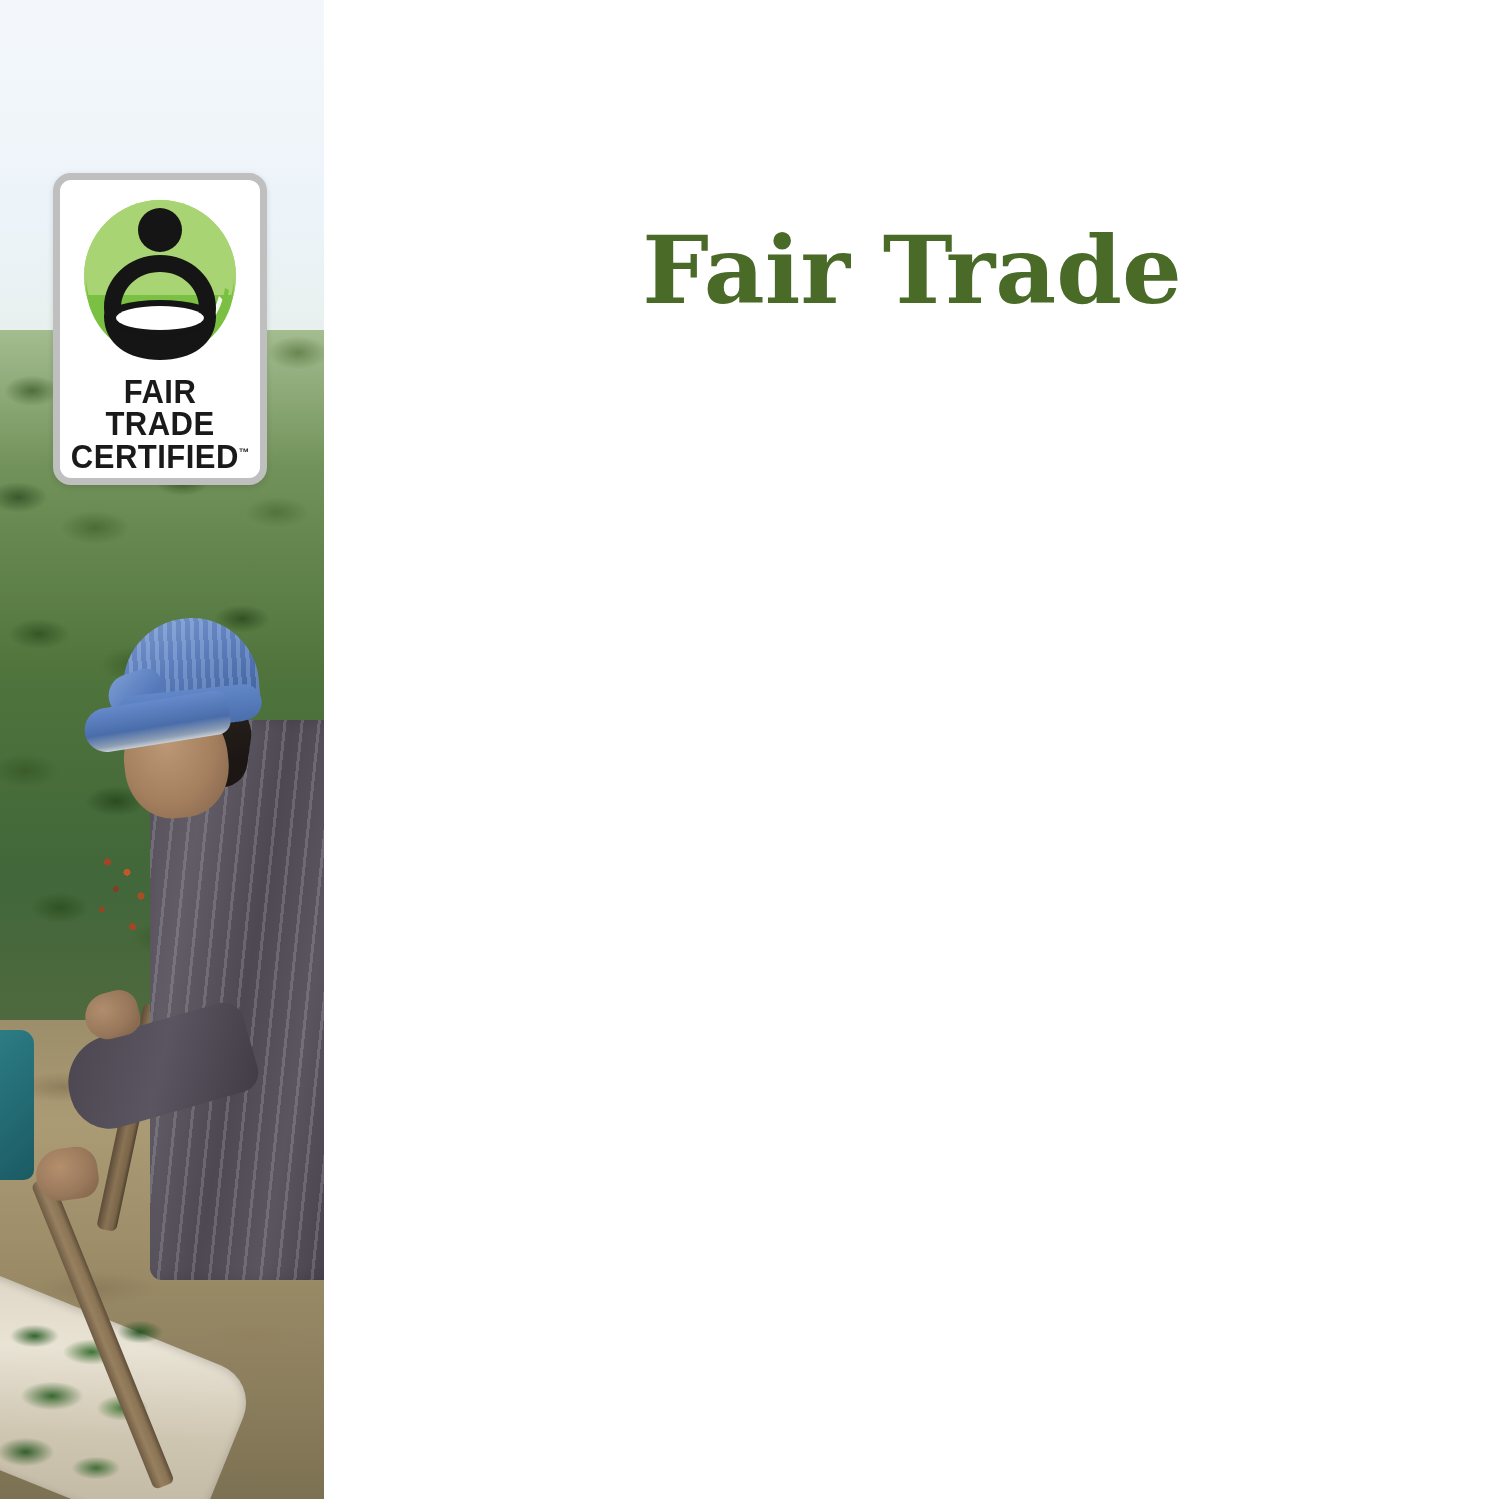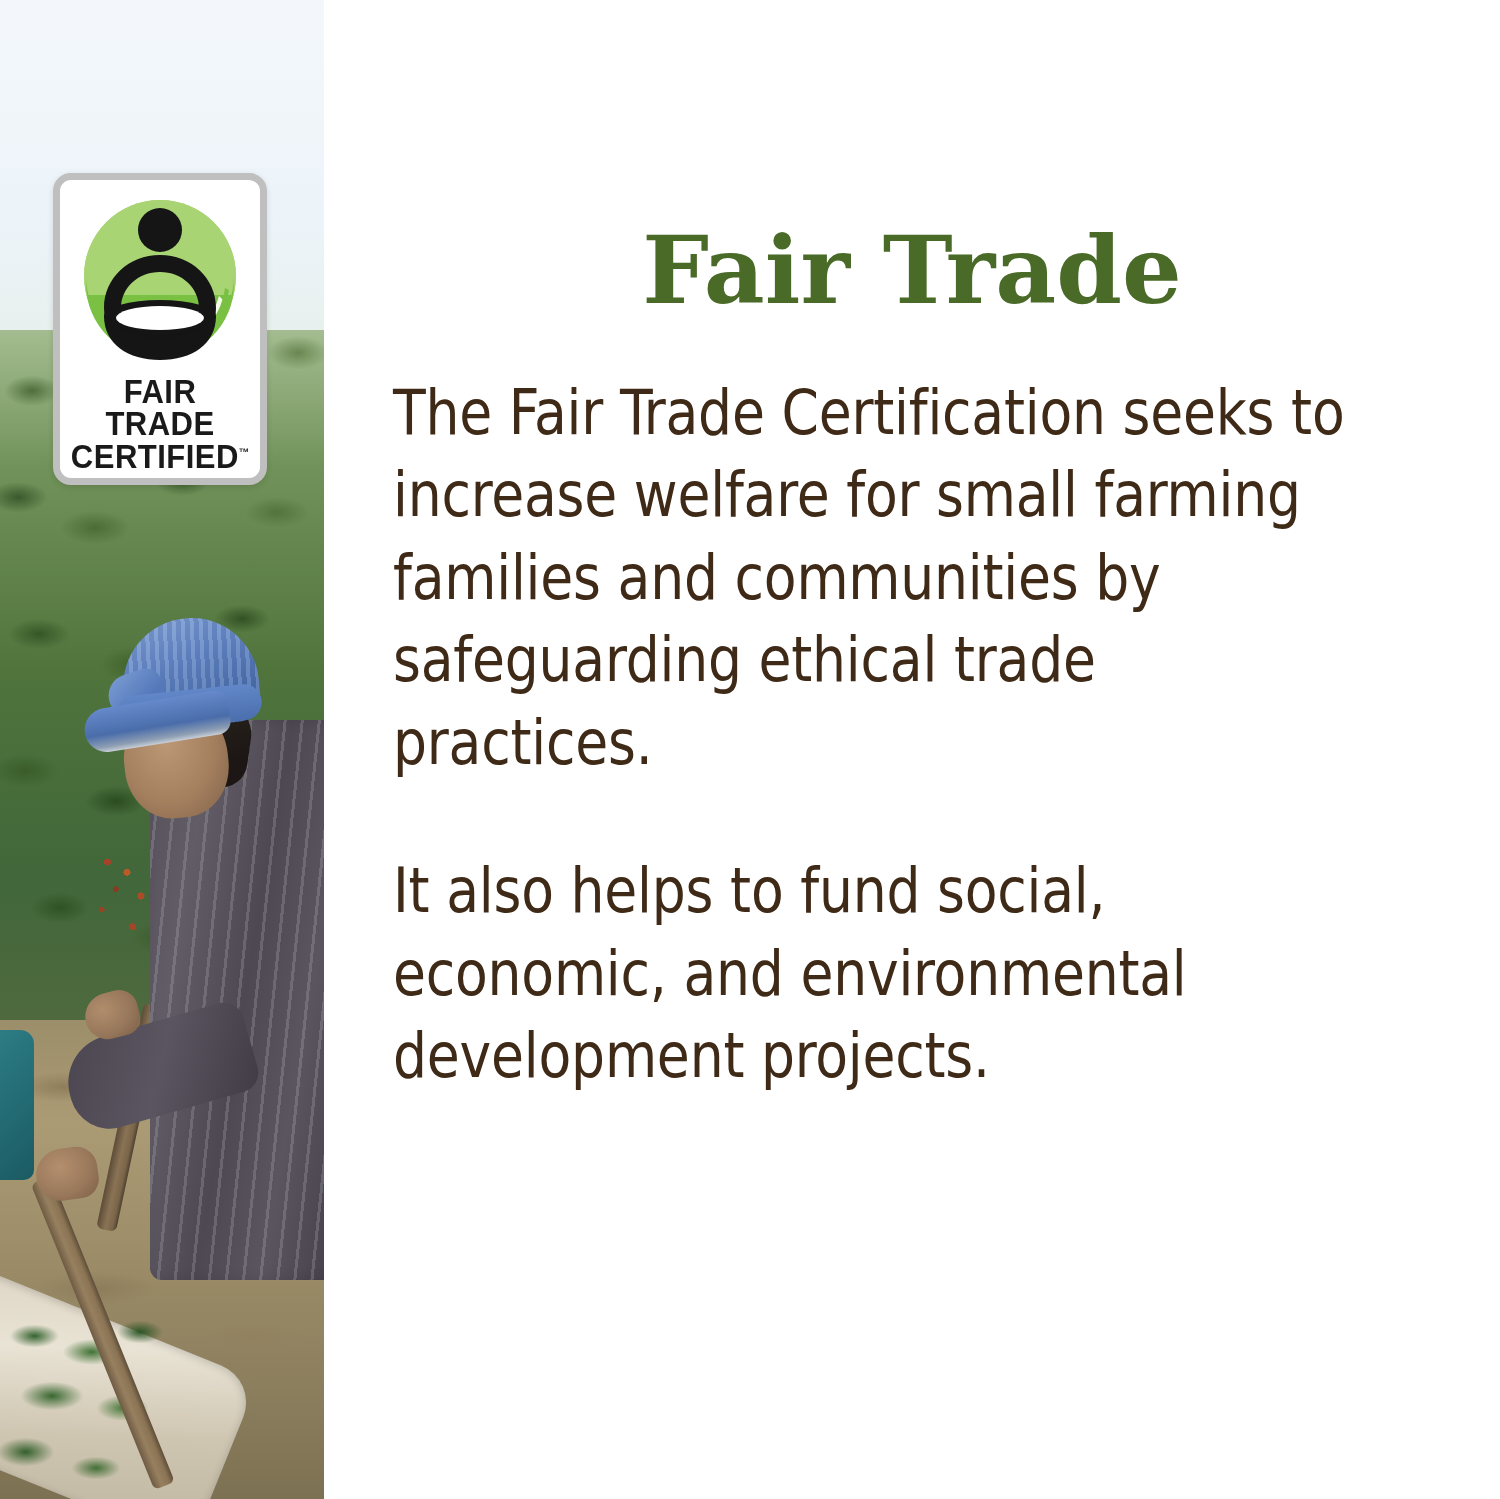--- a/index.html
+++ b/index.html
@@ -432,19 +432,15 @@
       </div>
       <div class="logo-words">
         <span class="ln">FAIR TRADE</span>
         <span class="ln second"><span>CERTIFIED</span><span class="tm">™</span></span>
       </div>
     </div>
   </div>
 
   <div class="content">
     <h1 class="title">Fair Trade</h1>
-    <div class="body-text">
-      <p>The Fair Trade Certification seeks to increase welfare for small farming families and communities by safeguarding ethical trade practices.</p>
-      <p>It also helps to fund social, economic, and environmental development projects.</p>
-    </div>
   </div>
 
 </div>
 
 </body></html>

